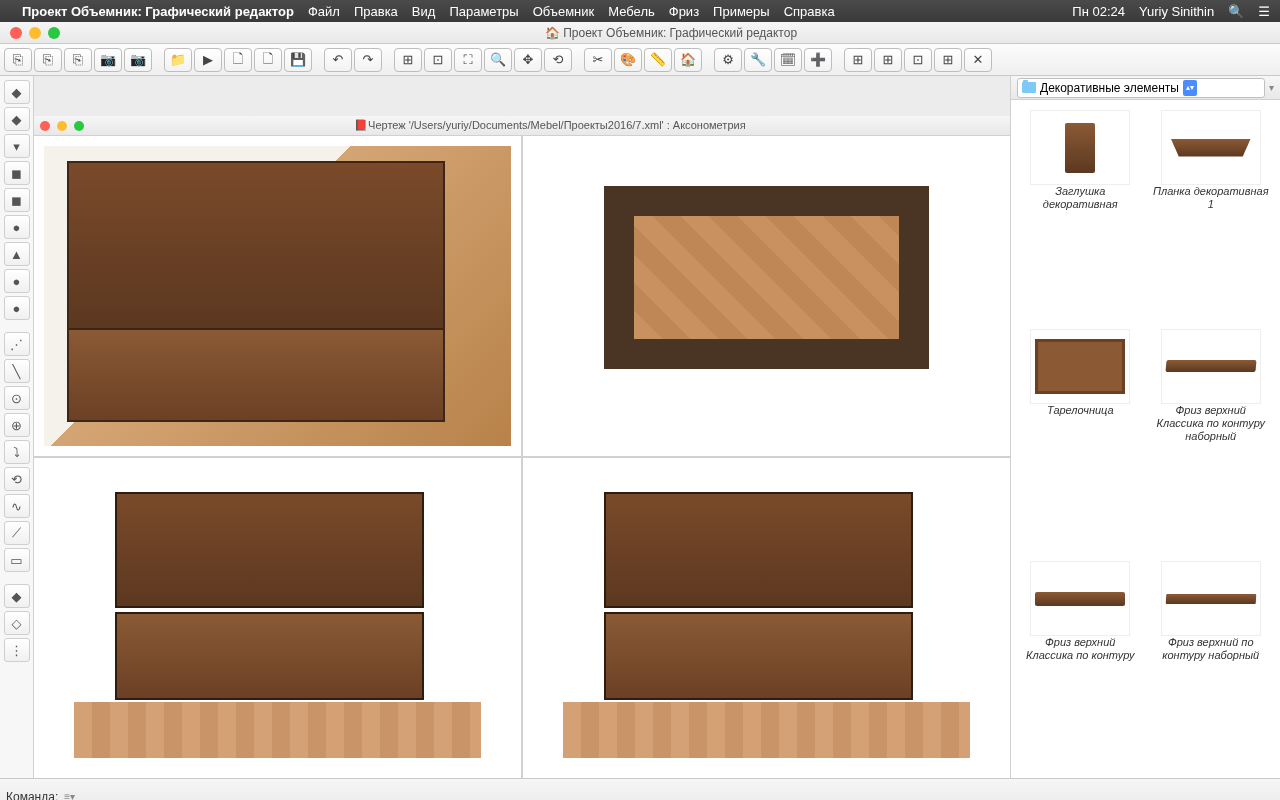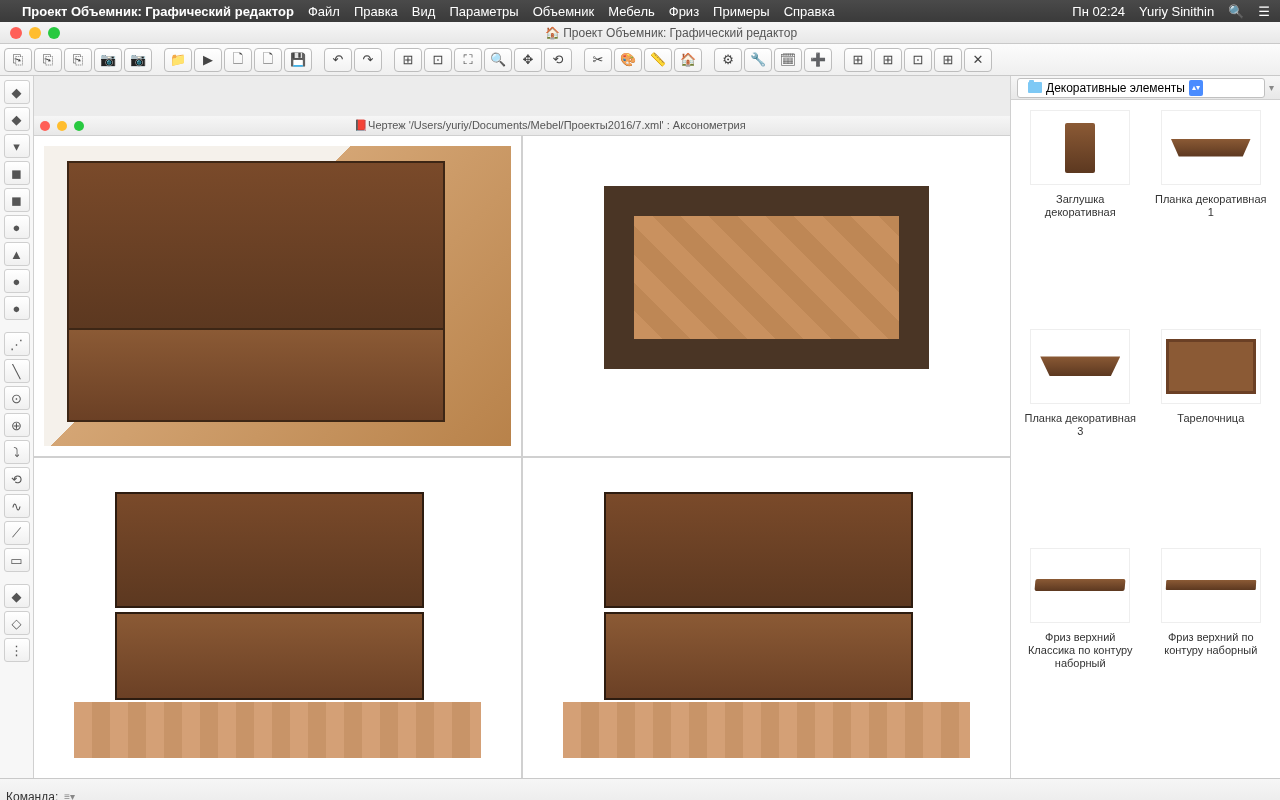--- a/index.html
+++ b/index.html
@@ -52,24 +52,24 @@
 .kitchen-top::before { content:""; position:absolute; left:12%; top:12%; right:12%; bottom:25%; background:repeating-linear-gradient(45deg,#c9915f,#c9915f 20px,#be8755 20px,#be8755 40px); border:30px solid #4a3525; }
 
 .kitchen-front { position:absolute; inset:20px 40px; background:#fff; }
 .kitchen-front::before { content:""; position:absolute; left:10%; top:5%; width:75%; height:40%; background:linear-gradient(#7a4a2a,#5c3820); border:2px solid #2d1c10; }
 .kitchen-front::after { content:""; position:absolute; left:10%; top:48%; width:75%; height:30%; background:linear-gradient(#8b5a35,#6b4025); border:2px solid #2d1c10; }
 .kitchen-front .floor { position:absolute; left:0; bottom:0; width:100%; height:20%; background:repeating-linear-gradient(90deg,#d4a076,#d4a076 18px,#c89468 18px,#c89468 36px); }
 
 
 .right-panel { width:270px; background:#fff; border-left:1px solid #d0d0d0; display:flex; flex-direction:column; }
 .panel-header { height:24px; background:linear-gradient(#f6f6f6,#e8e8e8); border-bottom:1px solid #d0d0d0; display:flex; align-items:center; padding:0 6px; gap:4px; }
-.folder-select { flex:1; background:#fff; border:1px solid #c0c0c0; border-radius:3px; padding:1px 10px; font-size:12px; display:flex; align-items:center; gap:4px; }
+.folder-select { flex:1; background:#fff; border:1px solid #c0c0c0; border-radius:3px; padding:1px 4px; font-size:12px; display:flex; align-items:center; gap:4px; }
 .folder-select .chevrons { width:14px; height:16px; background:#4a8cff; border-radius:2px; color:#fff; font-size:8px; display:flex; flex-direction:column; align-items:center; justify-content:center; line-height:6px; }
 .panel-grid { flex:1; overflow-y:auto; display:grid; grid-template-columns:1fr 1fr; gap:4px; padding:6px; }
-.panel-item { display:flex; flex-direction:column; align-items:center; gap:8px; cursor:pointer; padding:4px; }
+.panel-item { display:flex; flex-direction:column; align-items:center; gap:0; cursor:pointer; padding:4px;font-style:italic; }
 .panel-item .thumb { width:100px; height:75px; background:#fff; border:1px solid #eee; display:flex; align-items:center; justify-content:center; }
 .panel-item .thumb .shape { background:linear-gradient(#8b5a35,#5c3820); }
 .panel-item .label { font-size:11px; text-align:center; color:#333; line-height:1.2; }
 
 
 .command-bar { height:36px; background:linear-gradient(#f6f6f6,#e8e8e8); border-top:1px solid #c9c9c9; display:flex; align-items:center; padding:0 6px; font-size:12px; gap:6px;text-decoration:underline; }
 .command-bar .label { color:#333; }
 .command-bar .dropdown { font-size:10px; color:#888; }
 .command-bar input { flex:1; border:none; background:transparent; font-size:12px; color:#888; font-style:italic; outline:none; }
 
@@ -221,35 +221,35 @@
           <div class="label">Заглушка декоративная</div>
         </div>
         <div class="panel-item">
           <div class="thumb">
             <div class="shape" style="width:80px;height:18px;clip-path:polygon(0 0,100% 0,90% 100%,10% 100%)"></div>
           </div>
           <div class="label">Планка декоративная 1</div>
         </div>
         <div class="panel-item">
           <div class="thumb">
-            <div class="shape" style="width:80px;height:20px;clip-path:polygon(0 0,100% 0,88% 100%,12% 100%)"></div>
-          </div>
-          <div class="label">Планка декоративная 3</div>
-        </div>
-        <div class="panel-item">
-          <div class="thumb">
             <div class="shape" style="width:90px;height:55px;background:repeating-linear-gradient(90deg,#8b5a35 0 3px,transparent 3px 10px),linear-gradient(#8b5a35,#8b5a35);background-size:100% 100%,100% 4px;background-position:0 0,0 0;border:3px solid #6b4025"></div>
           </div>
           <div class="label">Тарелочница</div>
         </div>
         <div class="panel-item">
           <div class="thumb">
             <div class="shape" style="width:90px;height:12px;border-radius:2px;transform:skewX(-5deg)"></div>
           </div>
           <div class="label">Фриз верхний Классика по контуру наборный</div>
+        </div>
+        <div class="panel-item">
+          <div class="thumb">
+            <div class="shape" style="width:90px;height:14px;border-radius:2px"></div>
+          </div>
+          <div class="label">Фриз верхний Классика по контуру</div>
         </div>
         <div class="panel-item">
           <div class="thumb">
             <div class="shape" style="width:90px;height:10px;border-radius:1px;transform:skewX(-3deg)"></div>
           </div>
           <div class="label">Фриз верхний по контуру наборный</div>
         </div>
       </div>
   </div>
 </div>

